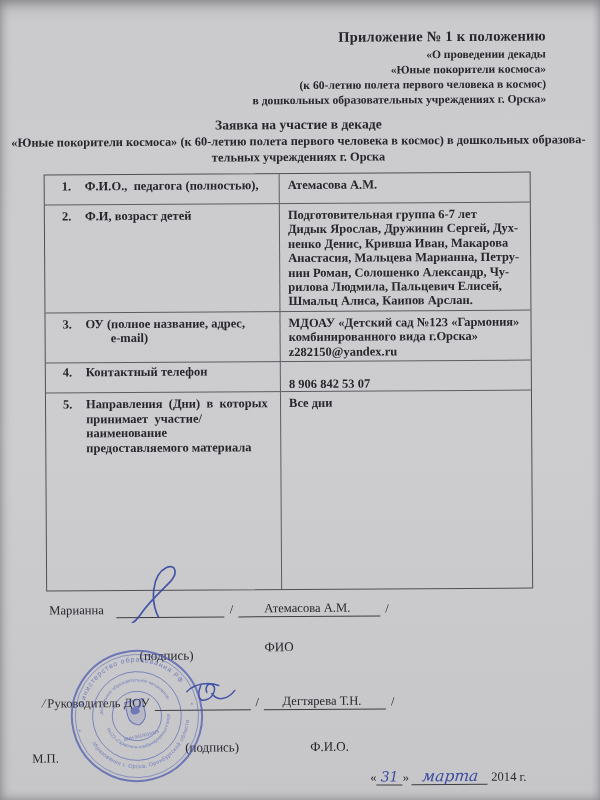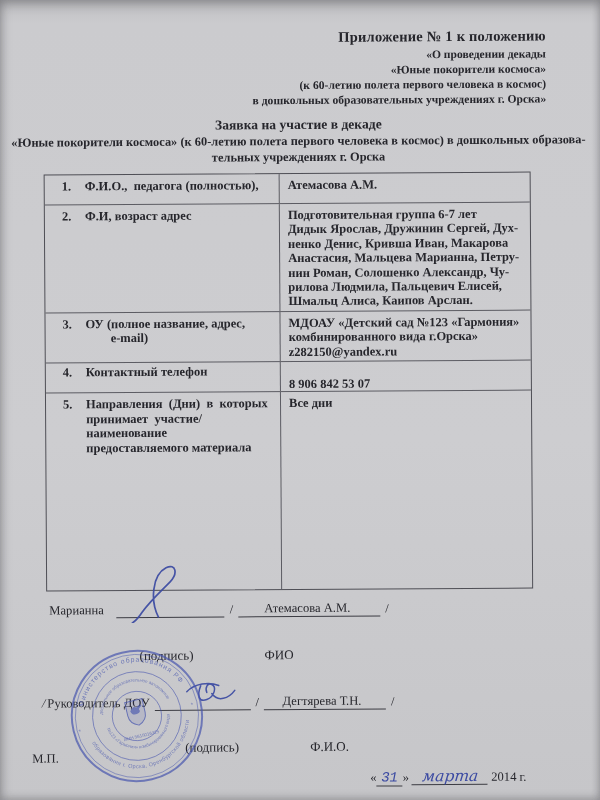--- a/index.html
+++ b/index.html
@@ -45,35 +45,35 @@
   .sig-line{display:flex;align-items:flex-end;white-space:nowrap;}
   .u-line{display:inline-block;border-bottom:1.1px solid #3c3c43;height:14px;position:relative;}
   .p-uline{width:108px;margin-left:13px;}
   .h-uline{width:96px;margin-left:5px;}
   .slash{margin:0 5px;}
   .name-u{display:inline-block;border-bottom:1.1px solid #3c3c43;text-align:center;}
   .p-name{min-width:118px;padding:0 14px 0 10px;}
   .h-name{min-width:92px;padding:0 18px 0 12px;font-family:Liberation Serif, serif;}
   .cap{position:absolute;font-size:13px;margin-top:18px;}
   .p-cap-sign{top:28px;left:90px;}
-  .p-cap-name{top:28px;left:215px;}
+  .p-cap-name{top:20px;left:215px;}
   .h-cap-sign{top:27px;left:143px;}
   .h-cap-name{top:27px;left:268px;}
   .stray{display:inline-block;transform:skewX(-12deg);margin-right:2px;}
 
   .mp{position:absolute;top:750px;left:30px;font-size:12.6px;}
   .hand{font-family:"DejaVu Serif",serif;font-style:italic;color:#3b4aa2;}
   .sig-svg{position:absolute;pointer-events:none;}
   .p-sig{left:8px;top:-42px;width:70px;height:62px;}
   .h-sig{left:26px;top:-20px;width:60px;height:36px;}
 
   
   .date-line{position:absolute;top:769px;left:368px;font-size:12.6px;white-space:nowrap;}
   .d-day{display:inline-block;width:26px;text-align:center;border-bottom:1.1px solid #3c3c43;
-         font-size:14px;line-height:15px;font-family:Liberation Mono, monospace;}
+         font-size:14px;line-height:15px;}
   .d-month{display:inline-block;width:76px;text-align:center;border-bottom:1.1px solid #3c3c43;
          font-size:15.5px;line-height:16px;transform:skewX(-6deg);}
 
   
   .stamp-wrap{position:absolute;left:66px;top:646px;width:138px;height:138px;
       transform:rotate(-13deg);opacity:.82;z-index:5;}
   .stamp-wrap svg{width:100%;height:100%;}
   .stamp-txt{fill:#4655ae;font-family:"Liberation Sans",sans-serif;}
 </style>
 </head>
@@ -100,21 +100,21 @@
       <div class="t-row">
         <div class="t-left">
           <span class="t-num">1.</span>
           <span class="t-label">Ф.И.О.,  педагога (полностью),</span>
         </div>
         <div class="t-value">Атемасова А.М.</div>
       </div>
       <div class="t-row">
         <div class="t-left">
           <span class="t-num">2.</span>
-          <span class="t-label">Ф.И, возраст адрес</span>
+          <span class="t-label">Ф.И, возраст детей</span>
         </div>
         <div class="t-value">Подготовительная группа 6-7 лет
 Дидык Ярослав, Дружинин Сергей, Дух-
 ненко Денис, Кривша Иван, Макарова
 Анастасия, Мальцева Марианна, Петру-
 нин Роман, Солошенко Александр,  Чу-
 рилова Людмила, Пальцевич Елисей,
 Шмальц Алиса, Каипов Арслан.</div>
       </div>
       <div class="t-row">

